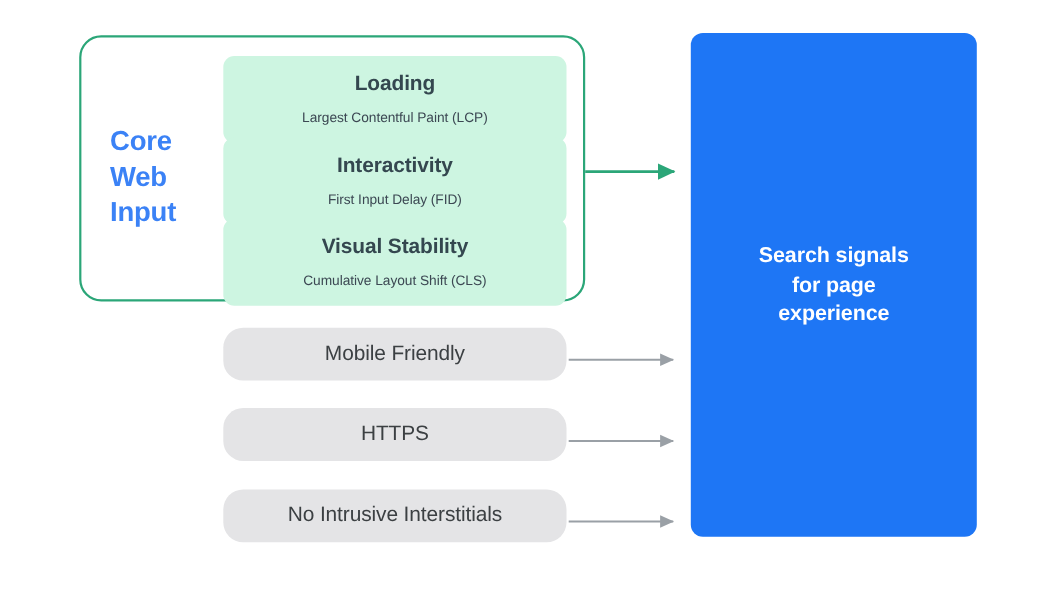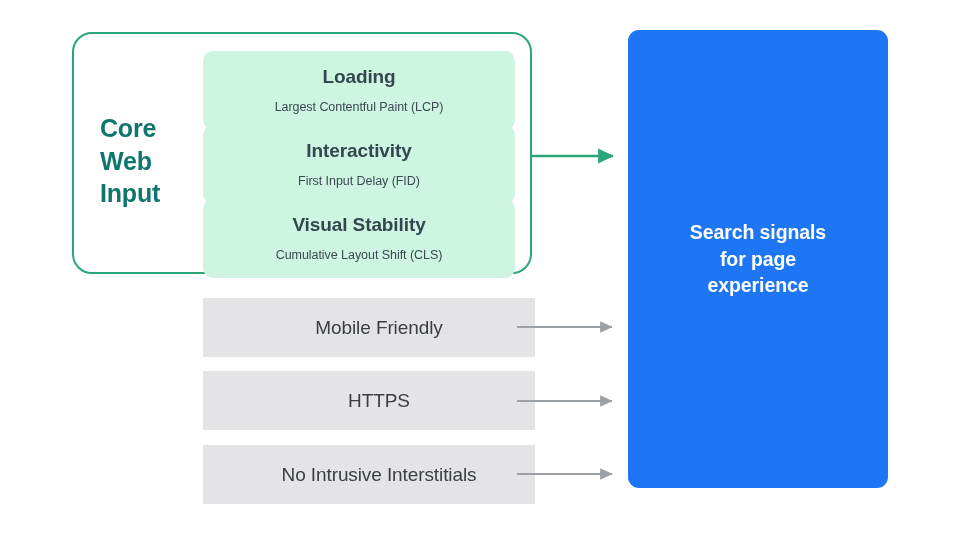--- a/index.html
+++ b/index.html
@@ -28,21 +28,21 @@
     box-sizing: border-box;
     border: 2px solid #2BA678;
     border-radius: 20px;
     background: #ffffff;
   }
   .cwv-label {
     position: absolute;
     left: 100px;
     top: 112px;
     width: 95px;
-    color: #0f766e;
+    color: #3b82f6;
     font-weight: bold;
     font-size: 25px;
     line-height: 1.30;
     letter-spacing: -0.2px;
     text-align: left;
   }
 
   
   .metric-card {
     position: absolute;
@@ -73,27 +73,26 @@
   }
   .metric-card.c0 { top: 51px; }
   .metric-card.c1 { top: 125px; }
   .metric-card.c2 { top: 199px; }
 
   
   .signal-box {
     position: absolute;
     left: 203px;
     width: 312px;
-    height: 59px;
+    height: 48px;
     background: #E4E4E6;
-    border-radius: 0;
+    border-radius: 18px;
     display: flex;
     align-items: center;
     justify-content: center;
-    padding-left: 20px;
   }
   .signal-box .label {
     font-size: 19px;
     font-weight: normal;
     color: #3C4043;
     letter-spacing: -0.1px;
   }
   .signal-box.s0 { top: 298px; }
   .signal-box.s1 { top: 371px; }
   .signal-box.s2 { top: 445px; }

